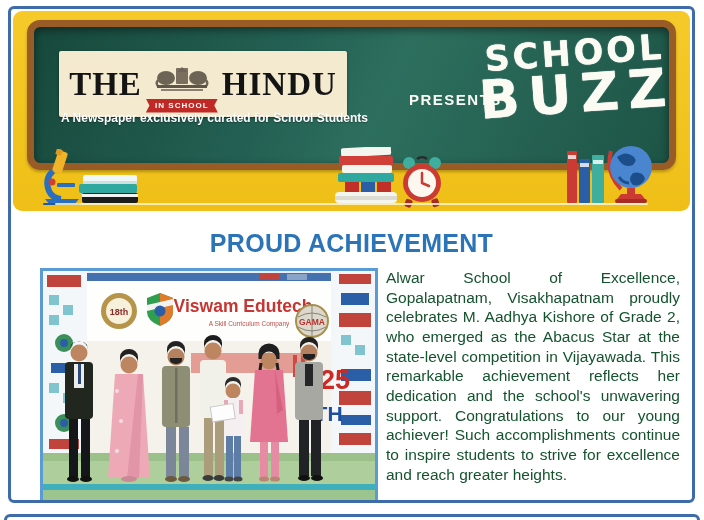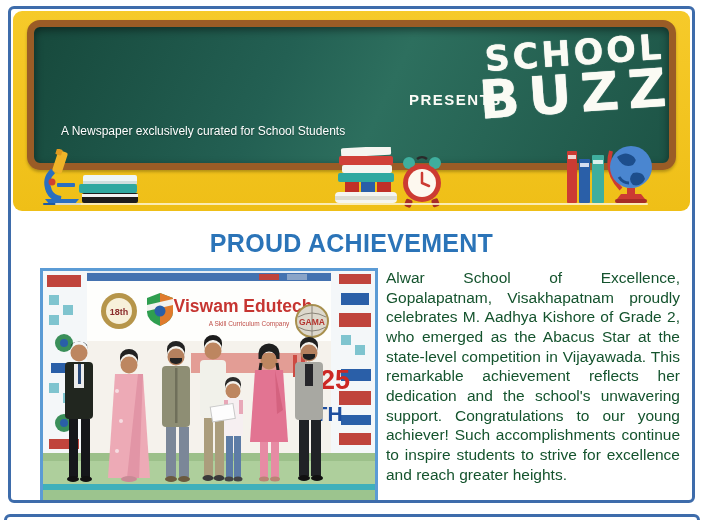--- a/index.html
+++ b/index.html
@@ -21,22 +21,22 @@
 
   .masthead { position:absolute; left:46px; top:40px; width:288px; height:66px;
               background:#f4ead0; border-radius:2px; display:flex; align-items:center;
               justify-content:center; gap:4px; box-shadow:0 1px 3px rgba(0,0,0,.4); }
   .mast-word { font-family:"Liberation Serif", serif; font-weight:700; font-size:33px;
                color:#141414; letter-spacing:1px; line-height:1; }
   .emblem-col { display:flex; flex-direction:column; align-items:center; margin-top:8px; }
   .in-school { margin-top:1px; width:72px; height:14px; background:#bf2a26; color:#fff;
                font-size:8px; font-weight:700; letter-spacing:1px; text-align:center;
                line-height:14px; clip-path:polygon(0 0,100% 0,95% 50%,100% 100%,0 100%,5% 50%); }
-  .tagline { position:absolute; left:48px; top:113px; width:300px; color:#fff;
-             font-size:12px; font-weight:400; white-space:nowrap;
+  .tagline { position:absolute; left:48px; top:100px; width:300px; color:#fff;
+             font-size:12px; font-weight:700; white-space:nowrap;
              text-shadow:0 1px 1px rgba(0,0,0,.35); }
   .presents { position:absolute; left:396px; top:80px; color:#fbfbf6; font-size:15px;
               font-weight:700; letter-spacing:1.5px; }
   .school-buzz { position:absolute; left:458px; top:22px; width:210px; text-align:center;
                  transform:rotate(-4deg); color:#fbfbf4; font-family:"DejaVu Sans",sans-serif; }
   .buzz-line1 { font-size:35px; font-weight:700; letter-spacing:3px; line-height:40px;
                 text-shadow:0 0 1px #fff; }
   .buzz-line2 { font-size:53px; font-weight:700; letter-spacing:9px; line-height:50px;
                 margin-top:-4px; text-shadow:0 0 1px #fff; }
 
@@ -61,20 +61,39 @@
 </style>
 </head>
 <body>
 
 <div class="page">
   <div class="main-box">
 
     <div class="chalk-frame">
       <div class="board"></div>
 
+      <div class="masthead">
+        <span class="mast-word">THE</span>
+        <span class="emblem-col">
+          <span>
+            <svg width="54" height="30" viewBox="0 0 54 30">
+              <rect x="21" y="4" width="12" height="16" rx="1" fill="#7a6f5f"></rect>
+              <path d="M22 8 h10 l-5 -5 z" fill="#6e6456"></path>
+              <ellipse cx="11" cy="14" rx="9" ry="7" fill="#6e6456"></ellipse>
+              <path d="M3 16 q-3 4 1 7" stroke="#6e6456" stroke-width="2.4" fill="none"></path>
+              <ellipse cx="43" cy="14" rx="9" ry="7" fill="#6e6456"></ellipse>
+              <path d="M51 16 q3 4 -1 7" stroke="#6e6456" stroke-width="2.4" fill="none"></path>
+              <rect x="2" y="21" width="50" height="3" fill="#5f564a"></rect>
+              <rect x="6" y="25" width="42" height="2" fill="#8a8074"></rect>
+            </svg>
+          </span>
+          <span class="in-school">IN SCHOOL</span>
+        </span>
+        <span class="mast-word">HINDU</span>
+      </div>
 
       <div class="tagline">A Newspaper exclusively curated for School Students</div>
       <div class="presents">PRESENTS</div>
 
       <div class="school-buzz">
         <div class="buzz-line1">SCHOOL</div>
         <div class="buzz-line2">BUZZ</div>
       </div>
 
       <span class="tray-icon" style="left:26px; top:138px;">

